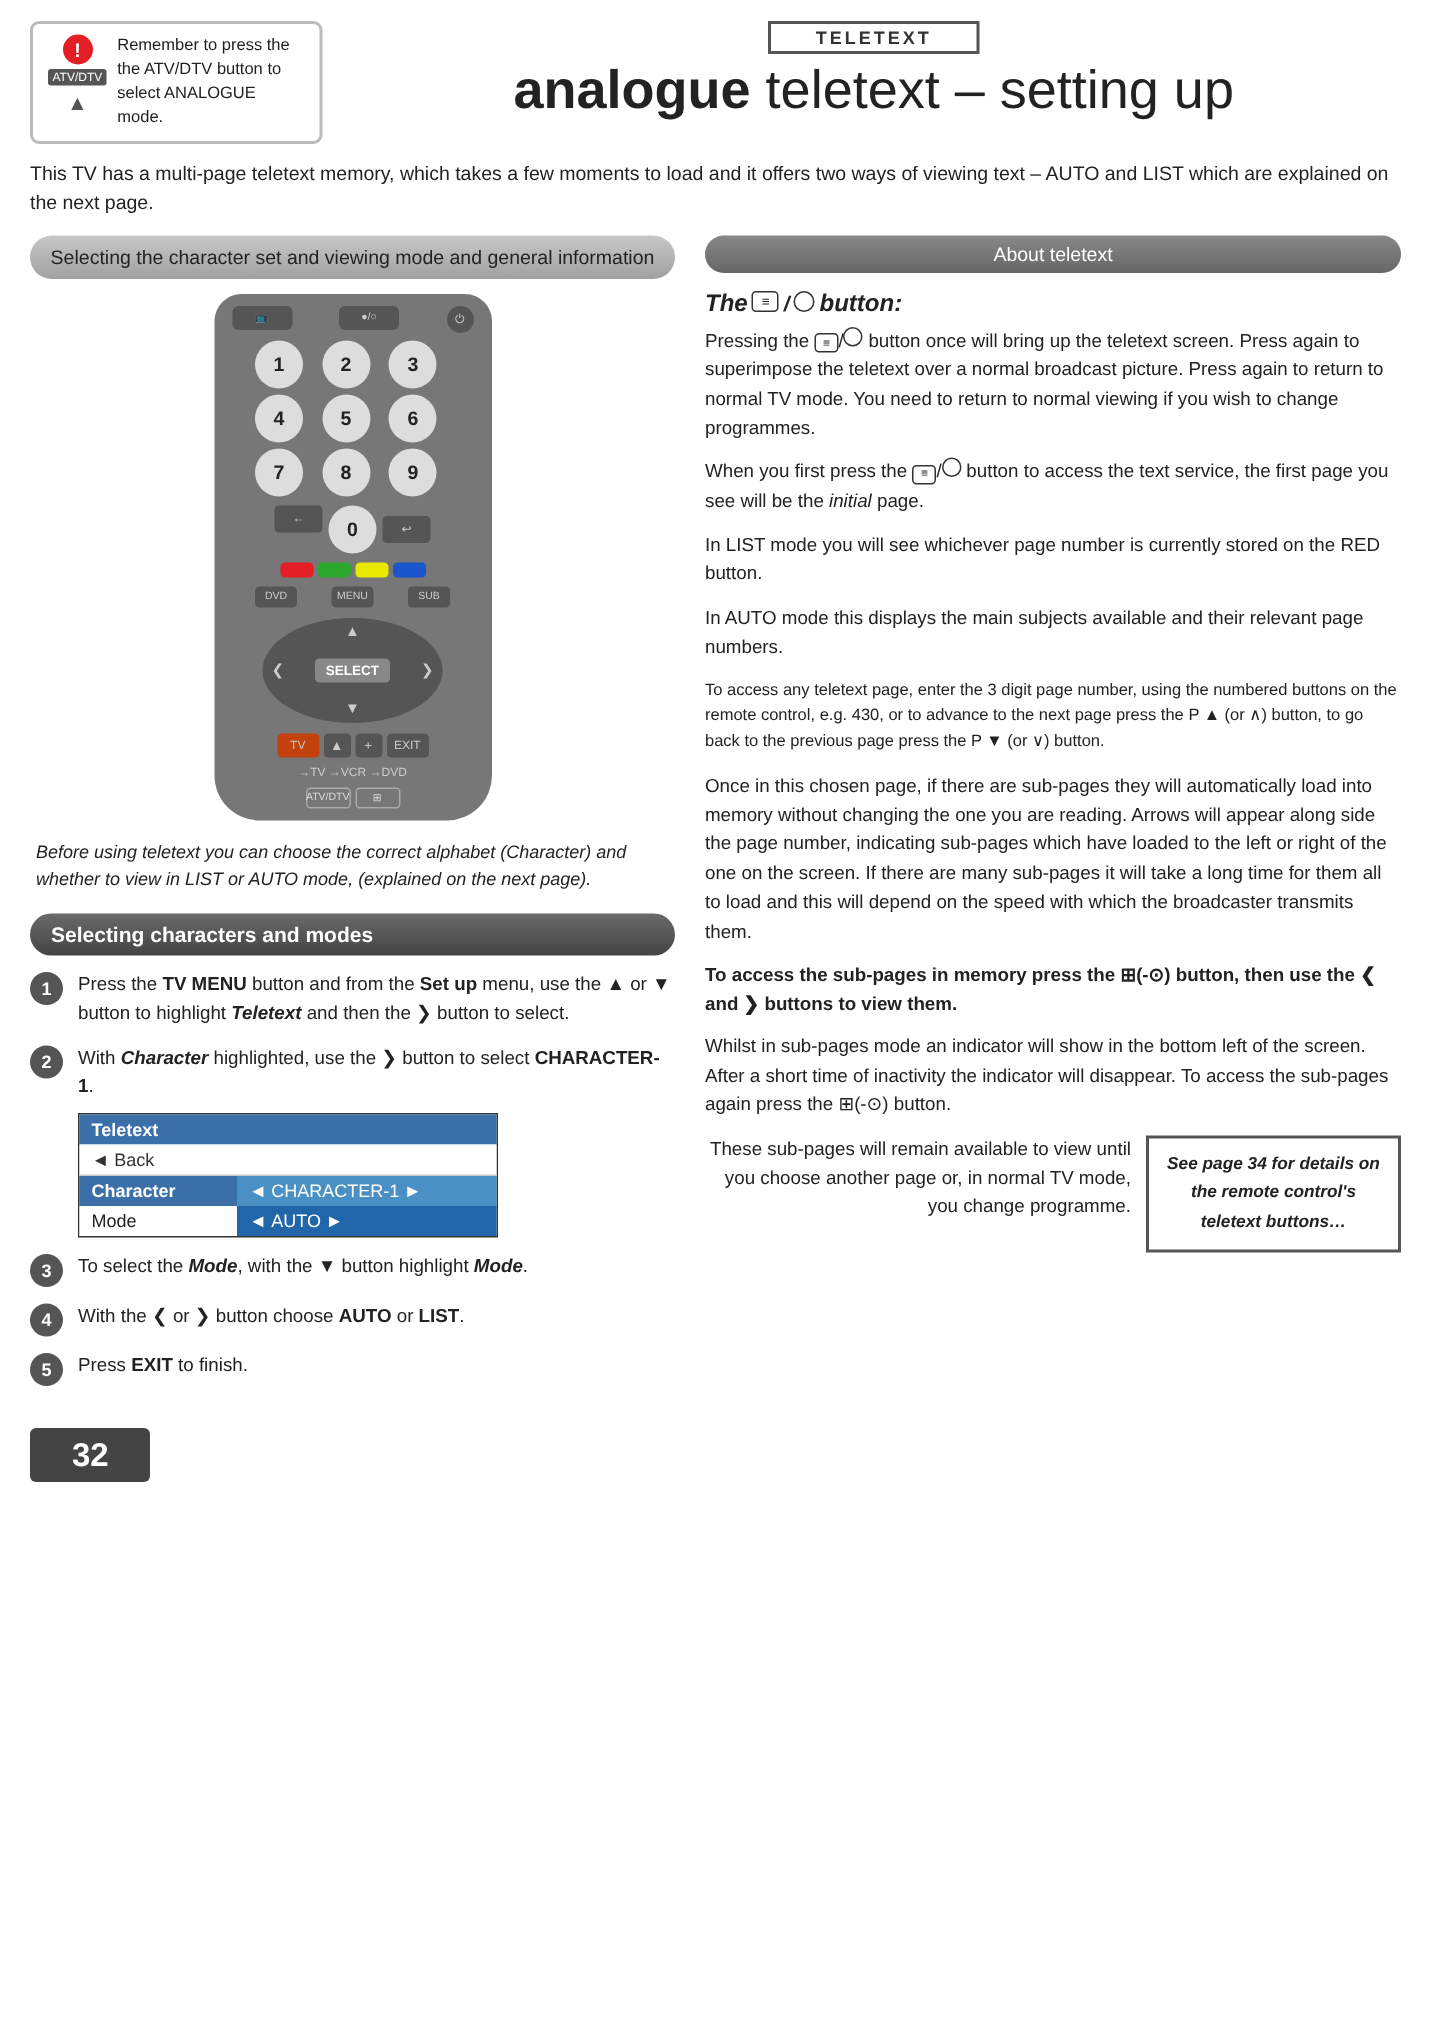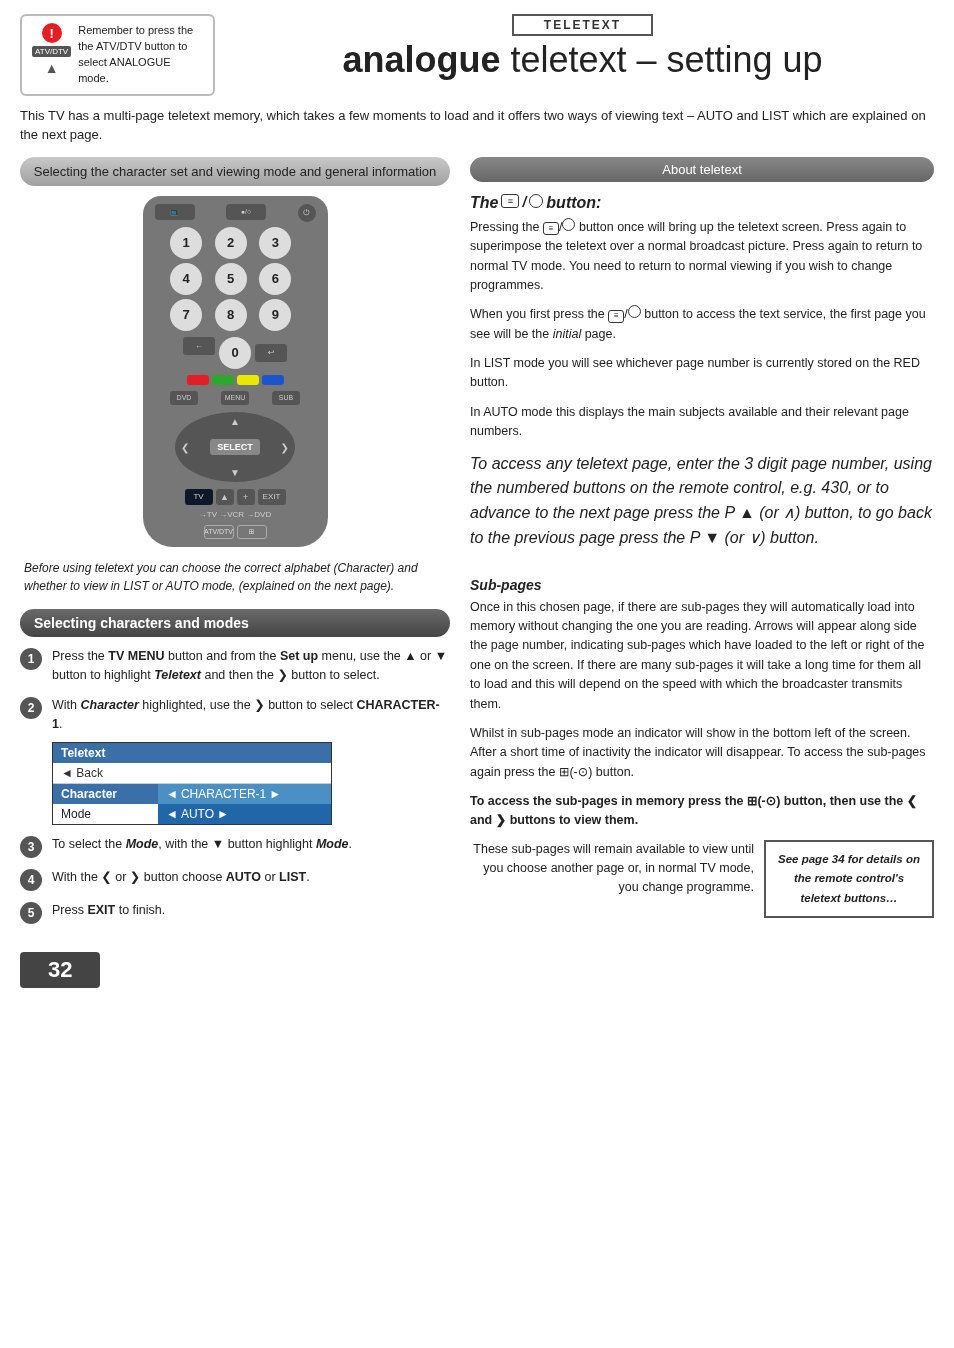--- a/index.html
+++ b/index.html
@@ -87,21 +87,21 @@
 
           <div style="width:120px; height:70px; background:#555; border-radius:50%; display:flex; align-items:center; justify-content:center; position:relative; margin:2px 0;">
             <div style="background:#888; color:#fff; font-size:9px; font-weight:bold; padding:3px 7px; border-radius:3px;">SELECT</div>
             <div style="position:absolute; top:4px; left:50%; transform:translateX(-50%); font-size:10px; color:#ccc;">▲</div>
             <div style="position:absolute; bottom:4px; left:50%; transform:translateX(-50%); font-size:10px; color:#ccc;">▼</div>
             <div style="position:absolute; left:6px; top:50%; transform:translateY(-50%); font-size:10px; color:#ccc;">❮</div>
             <div style="position:absolute; right:6px; top:50%; transform:translateY(-50%); font-size:10px; color:#ccc;">❯</div>
           </div>
 
           <div style="display:flex; gap:3px; align-items:center; margin-top:2px;">
-            <div style="background:#0f172a; border-radius:3px; width:28px; height:16px; font-size:8px; color:#ccc; display:flex; align-items:center; justify-content:center;">TV</div>
+            <div style="background:#c2410c; border-radius:3px; width:28px; height:16px; font-size:8px; color:#ccc; display:flex; align-items:center; justify-content:center;">TV</div>
             <div style="background:#555; border-radius:3px; width:18px; height:16px; font-size:9px; color:#ccc; display:flex; align-items:center; justify-content:center;">▲</div>
             <div style="background:#555; border-radius:3px; width:18px; height:16px; font-size:9px; color:#ccc; display:flex; align-items:center; justify-content:center;">+</div>
             <div style="background:#555; border-radius:3px; width:28px; height:16px; font-size:8px; color:#ccc; display:flex; align-items:center; justify-content:center;">EXIT</div>
           </div>
           <div style="display:flex; gap:3px; align-items:center; margin-top:2px; font-size:8px; color:#ccc; width:140px; justify-content:center;">
             <span>→TV  →VCR  →DVD</span>
           </div>
           <div style="display:flex; gap:3px; margin-top:3px;">
             <div style="background:#777; border:1px solid #aaa; border-radius:3px; width:30px; height:14px; font-size:7px; color:#ddd; display:flex; align-items:center; justify-content:center;">ATV/DTV</div>
             <div style="background:#777; border:1px solid #aaa; border-radius:3px; width:30px; height:14px; font-size:7px; color:#ddd; display:flex; align-items:center; justify-content:center;">⊞</div>
@@ -184,29 +184,28 @@
       </div>
 
       <div style="font-size:12.5px; line-height:1.55; margin-bottom:10px;">
         When you first press the <span style="display:inline-flex; align-items:center; justify-content:center; border:1.5px solid #333; border-radius:3px; width:16px; height:13px; font-size:8px; background:#fff;">≡</span>/<span style="display:inline-flex; align-items:center; justify-content:center; border:1.5px solid #333; border-radius:50%; width:13px; height:13px; font-size:7px; background:#fff;"></span> button to access the text service, the first page you see will be the <em>initial</em> page.
       </div>
 
       <div style="font-size:12.5px; line-height:1.55; margin-bottom:10px;">In LIST mode you will see whichever page number is currently stored on the RED button.</div>
 
       <div style="font-size:12.5px; line-height:1.55; margin-bottom:10px;">In AUTO mode this displays the main subjects available and their relevant page numbers.</div>
 
-      <div style="font-size:16px; line-height:1.55; margin-bottom:26px;font-style:italic;">To access any teletext page, enter the 3 digit page number, using the numbered buttons on the remote control, e.g. 430, or to advance to the next page press the P ▲ (or ∧) button, to go back to the previous page press the P ▼ (or ∨) button.</div>
-
-      <div style="font-size:14px; font-weight:bold; font-style:italic; margin-bottom:5px;">Sub-pages</div>
+      <div style="font-size:11px; line-height:1.55; margin-bottom:12px;">To access any teletext page, enter the 3 digit page number, using the numbered buttons on the remote control, e.g. 430, or to advance to the next page press the P ▲ (or ∧) button, to go back to the previous page press the P ▼ (or ∨) button.</div>
+
 
       <div style="font-size:12.5px; line-height:1.55; margin-bottom:10px;">Once in this chosen page, if there are sub-pages they will automatically load into memory without changing the one you are reading. Arrows will appear along side the page number, indicating sub-pages which have loaded to the left or right of the one on the screen. If there are many sub-pages it will take a long time for them all to load and this will depend on the speed with which the broadcaster transmits them.</div>
 
+      <div style="font-weight:bold; font-size:12.5px; margin-bottom:10px; line-height:1.5;">To access the sub-pages in memory press the ⊞(-⊙) button, then use the ❮ and ❯ buttons to view them.</div>
+
       <div style="font-size:12.5px; line-height:1.55; margin-bottom:10px;">Whilst in sub-pages mode an indicator will show in the bottom left of the screen. After a short time of inactivity the indicator will disappear. To access the sub-pages again press the ⊞(-⊙) button.</div>
-
-      <div style="font-weight:bold; font-size:12.5px; margin-bottom:10px; line-height:1.5;">To access the sub-pages in memory press the ⊞(-⊙) button, then use the ❮ and ❯ buttons to view them.</div>
 
       <div style="position:relative;">
         <div style="float:right; border:2px solid #555; padding:8px 10px; font-style:italic; font-weight:bold; font-size:11.5px; text-align:center; max-width:170px; margin:0 0 10px 10px; line-height:1.7;">See page 34 for details on the remote control's teletext buttons…</div>
         <div style="font-size:12.5px; line-height:1.55;text-align:right;">These sub-pages will remain available to view until you choose another page or, in normal TV mode, you change programme.</div>
       </div>
 
     </div>
   </div>
 
   <div style="text-align:left; padding:18px 0 12px 0;">

